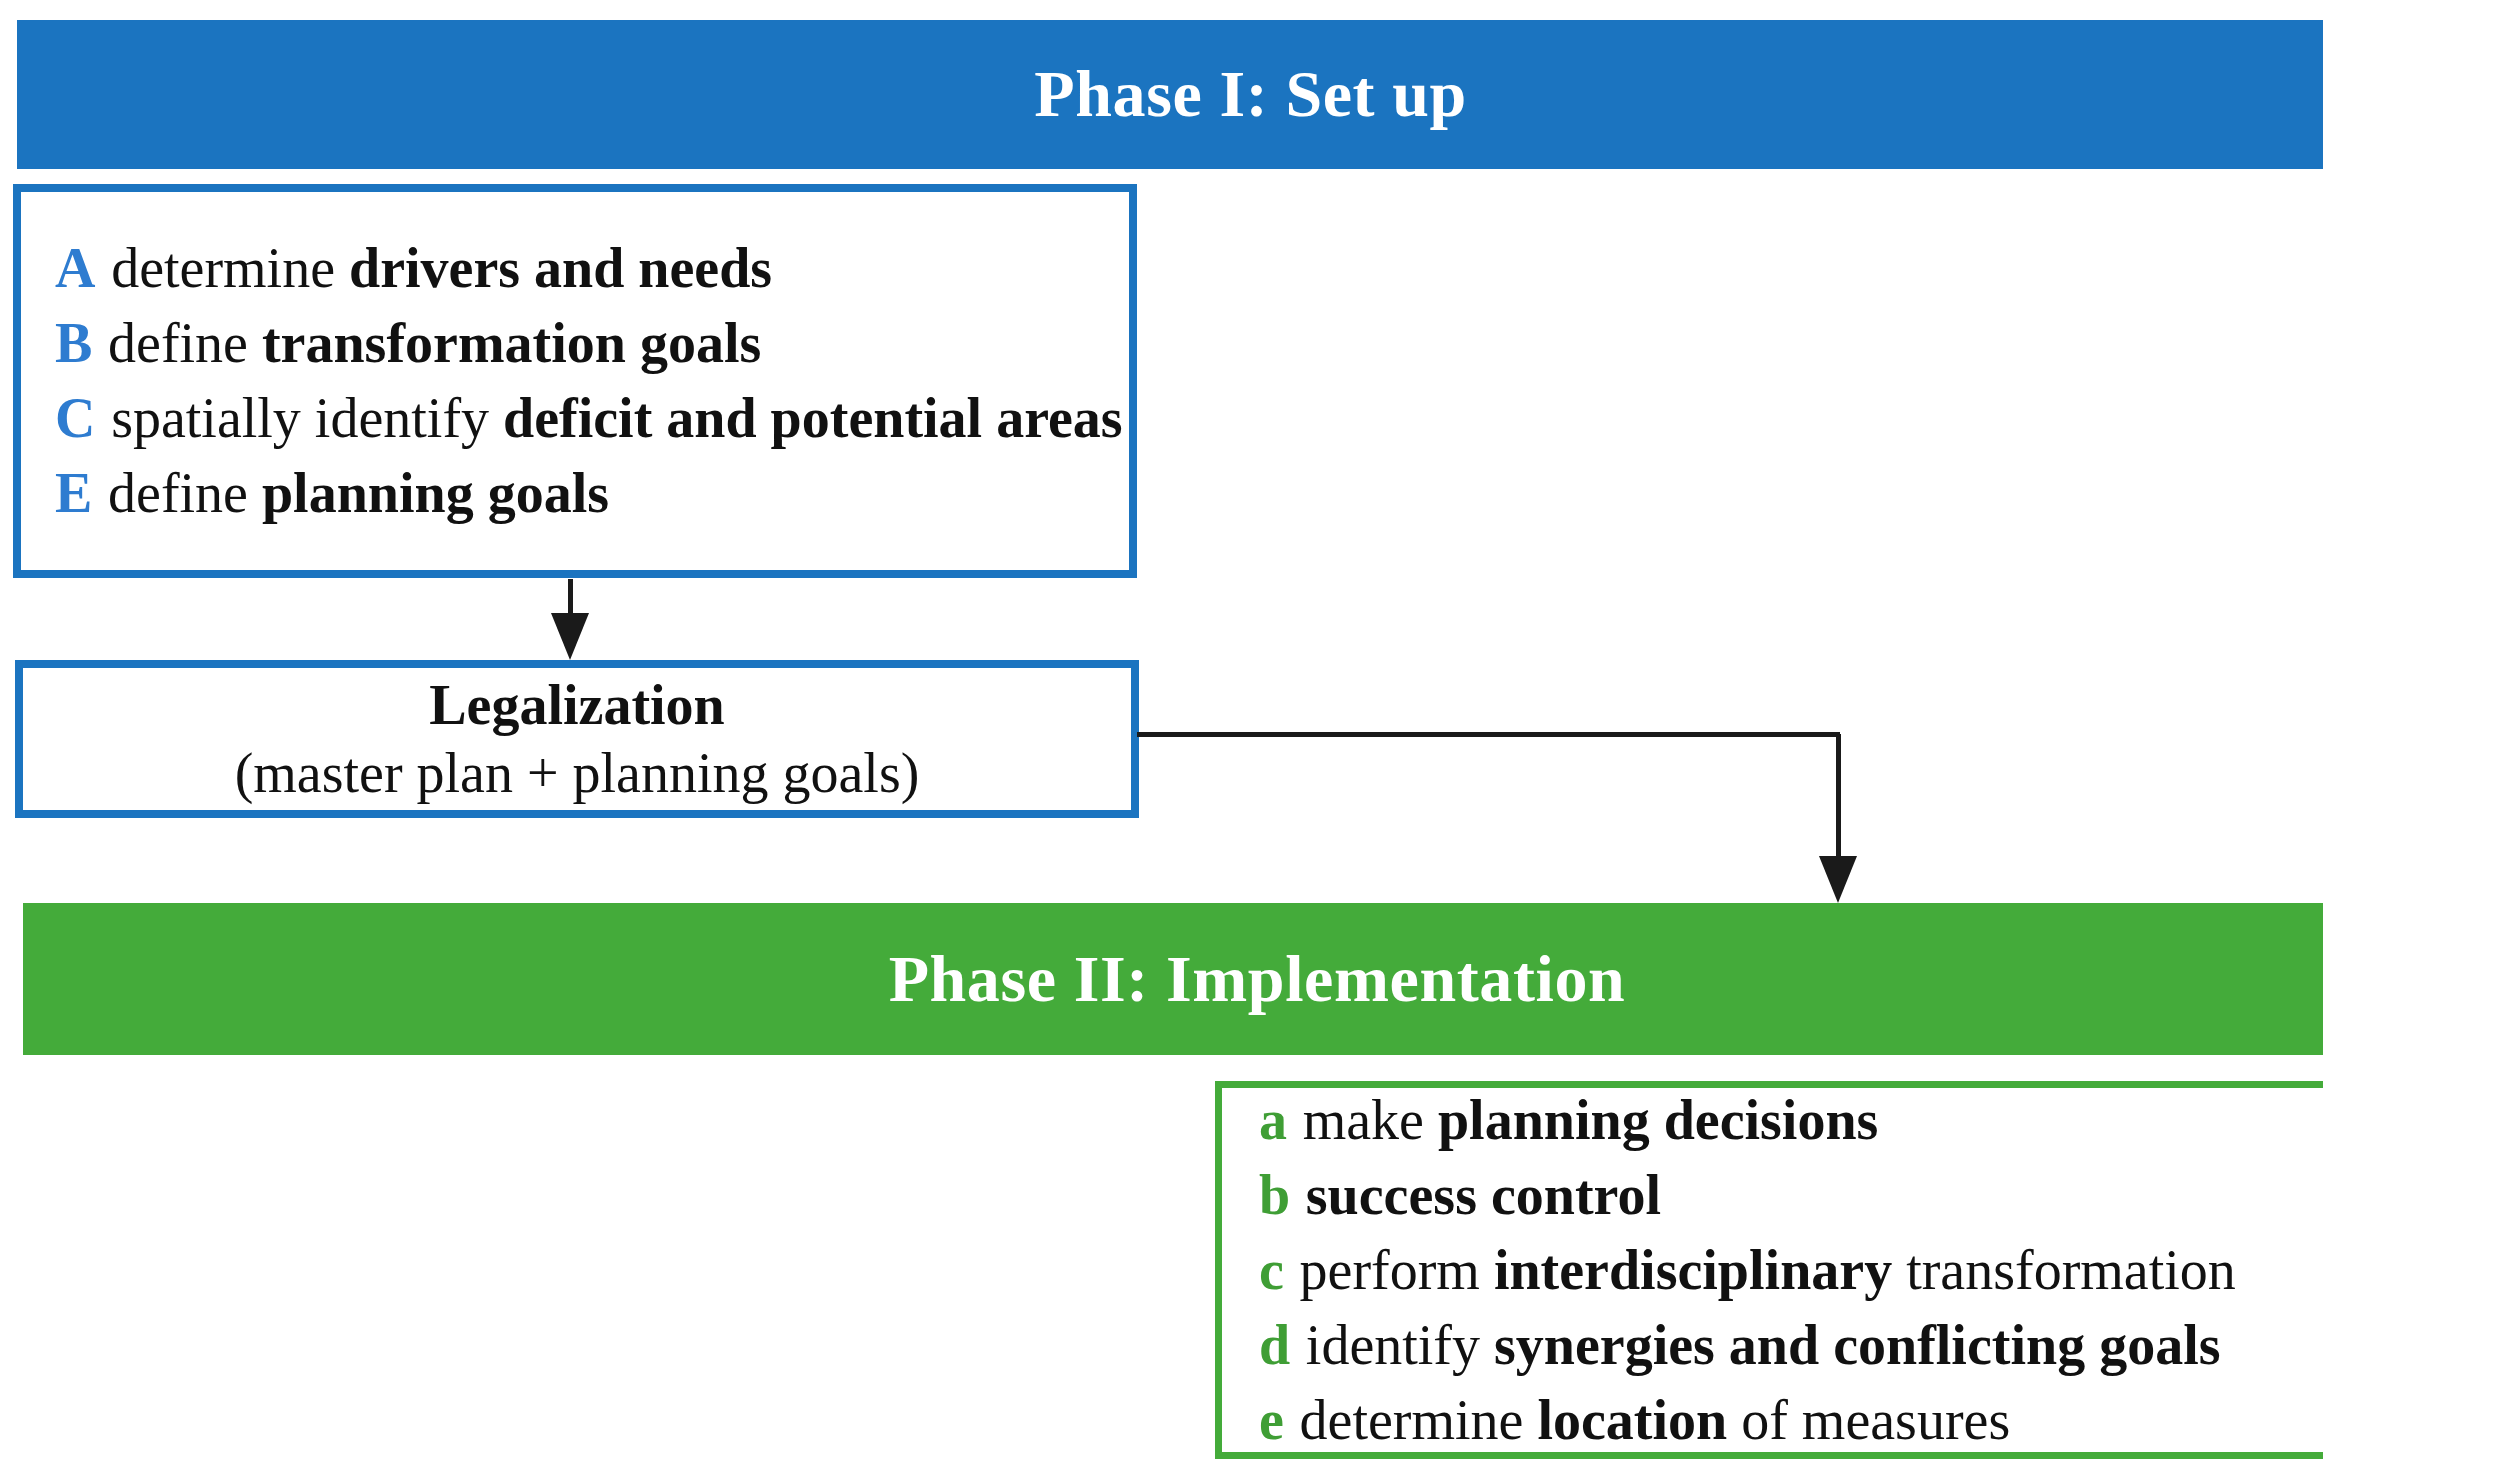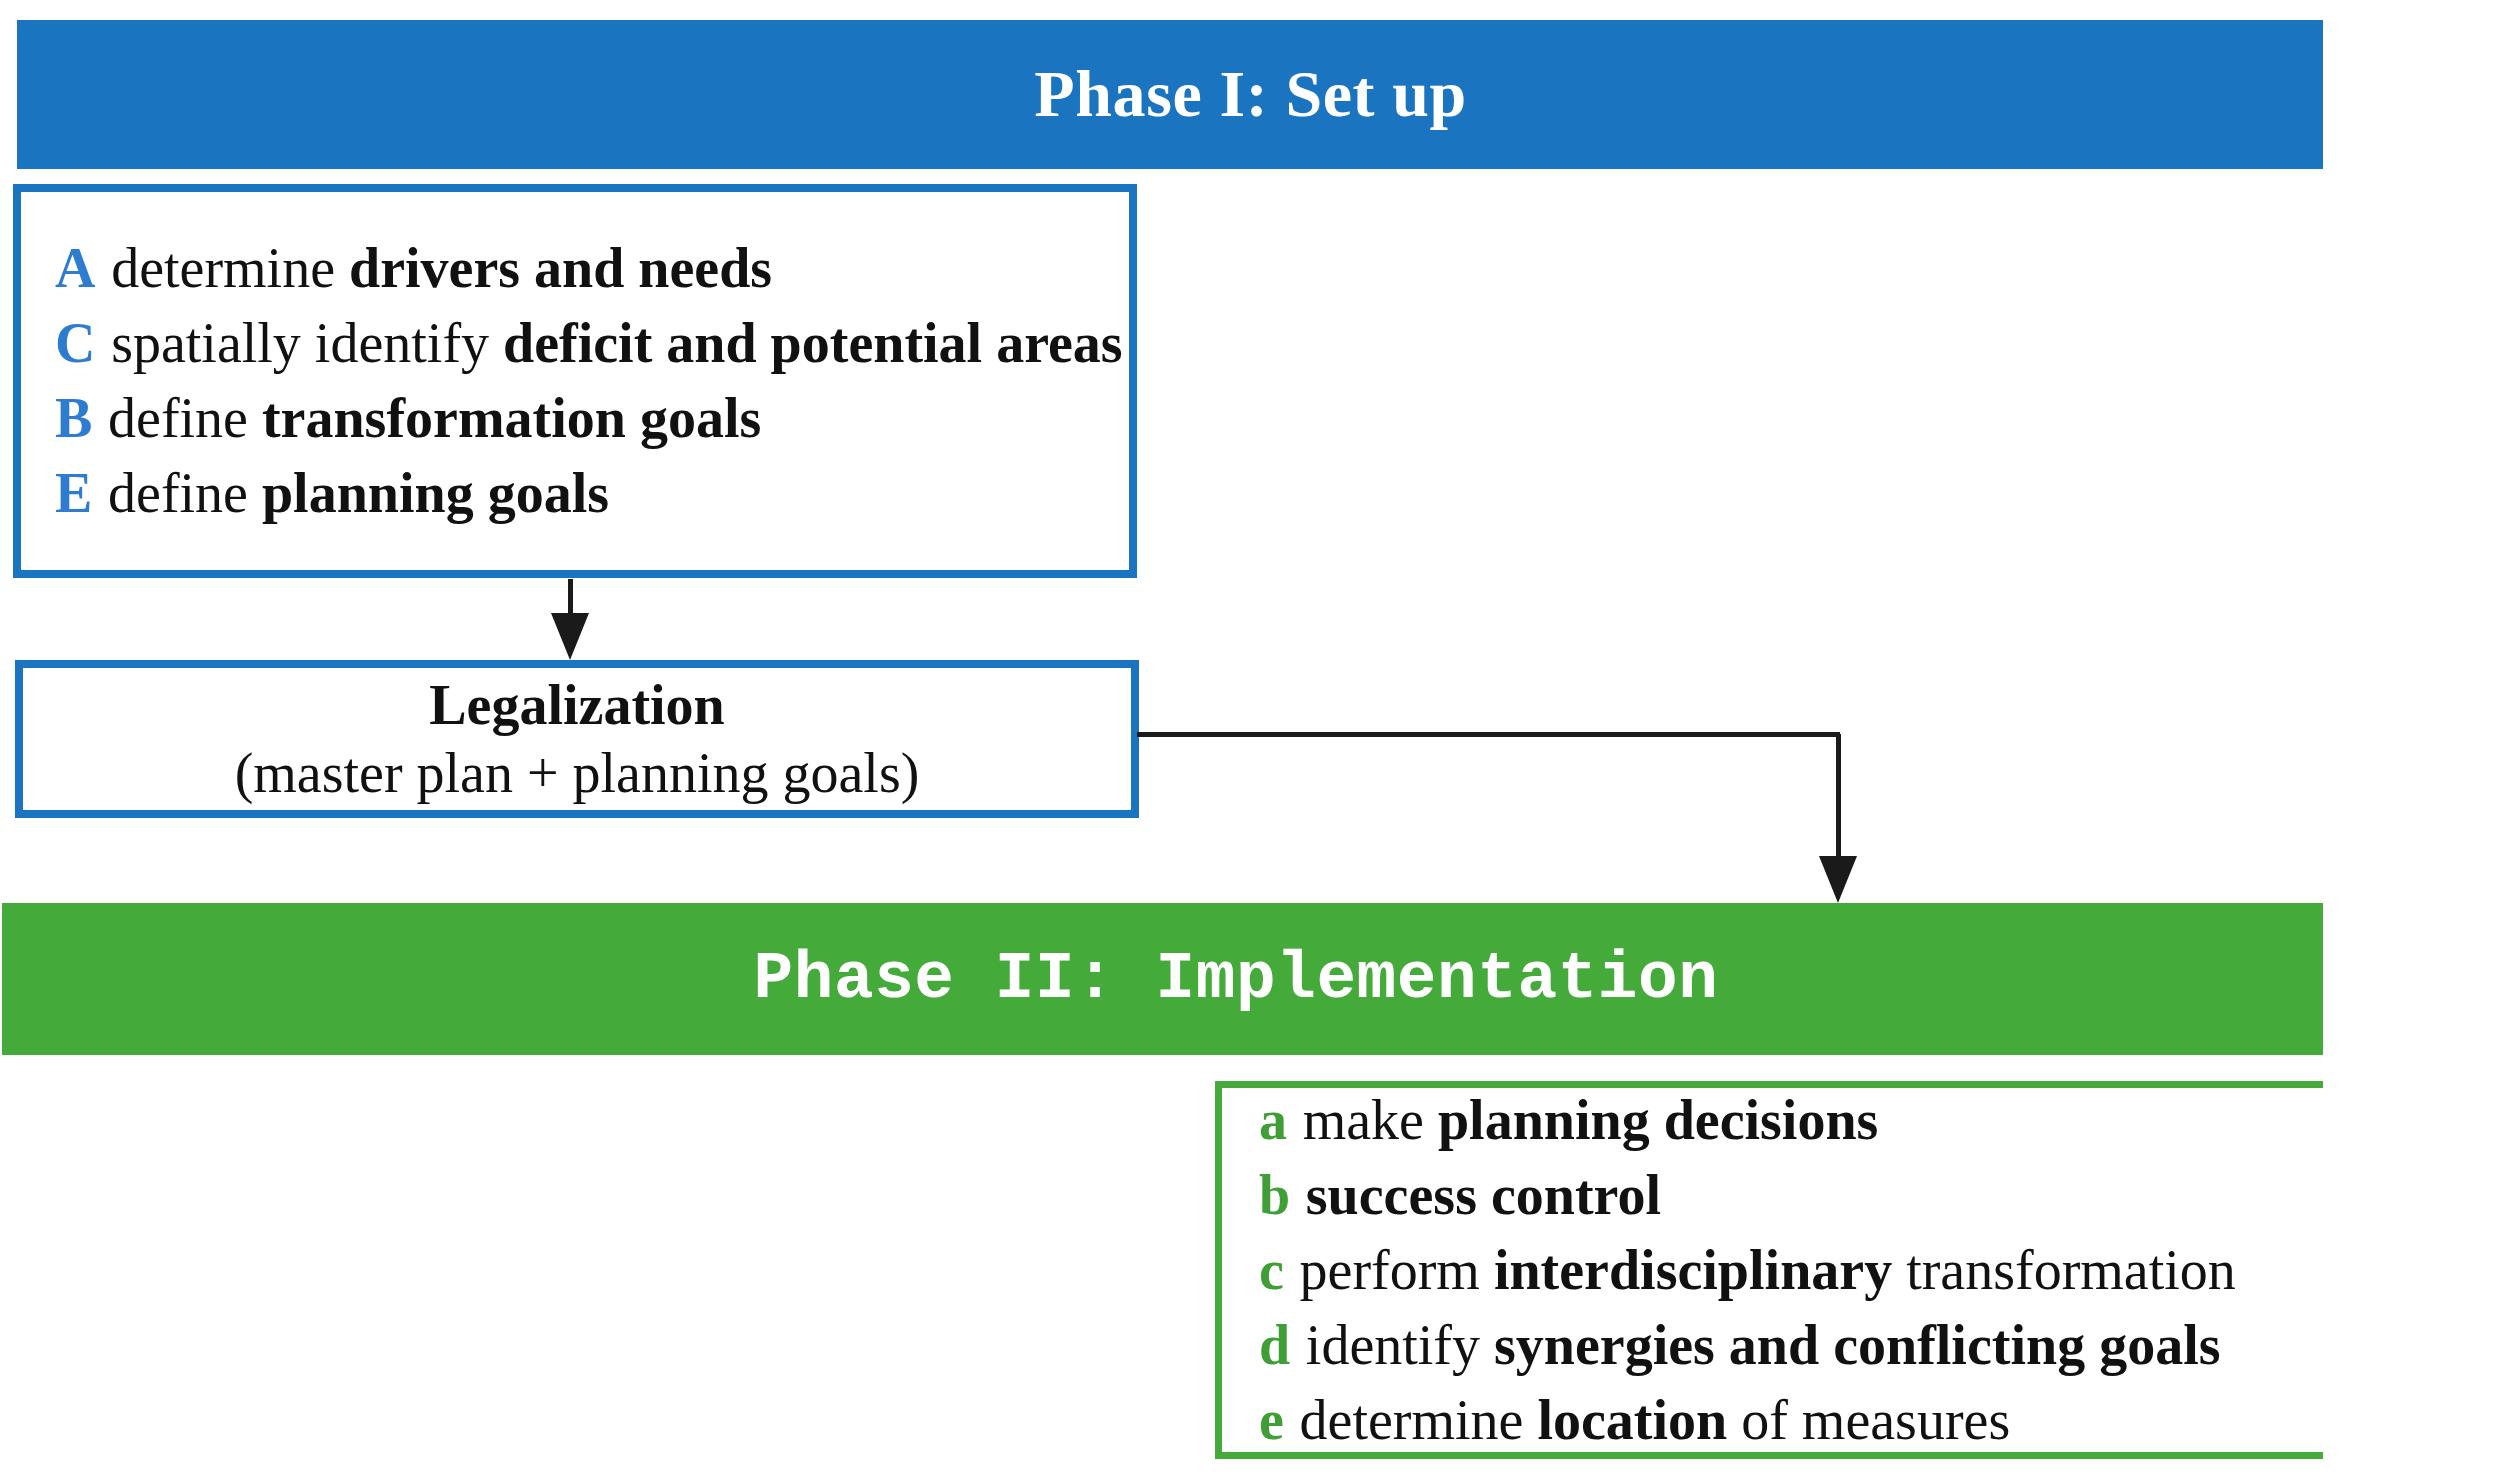--- a/index.html
+++ b/index.html
@@ -11,21 +11,21 @@
     color:#111111;
     overflow:hidden;
   }
   .bar{
     position:absolute;
     display:flex;align-items:center;justify-content:center;
     color:#ffffff;font-weight:bold;font-size:66px;
     letter-spacing:0.6px;
   }
   .bar.blue{left:16.6px;top:19.5px;width:2468px;height:149px;background:var(--blue);}
-  .bar.green{left:2px;top:903px;width:2468px;height:152px;background:var(--green);font-family:Liberation Mono, monospace;}
+  .bar.green{left:23px;top:903px;width:2468px;height:152px;background:var(--green);}
   .listbox{
     position:absolute;
     box-sizing:border-box;
     background:#ffffff;
     display:flex;flex-direction:column;justify-content:center;
   }
   .listbox.p1{
     left:13px;top:184px;width:1124px;height:394px;
     border:8.3px solid var(--blue);
     padding-left:34px;
@@ -67,22 +67,22 @@
 <body>
 
 <div class="stage">
 
   <div class="bar blue">
     <span>Phase I: Set up</span>
   </div>
 
   <div class="listbox p1">
       <div class="step"><span class="letter blue">A</span><span class="seg">determine </span><span class="seg bold">drivers and needs</span></div>
+      <div class="step"><span class="letter blue">B</span><span class="seg">define </span><span class="seg bold">transformation goals</span></div>
       <div class="step"><span class="letter blue">C</span><span class="seg">spatially identify </span><span class="seg bold">deficit and potential areas</span></div>
-      <div class="step"><span class="letter blue">B</span><span class="seg">define </span><span class="seg bold">transformation goals</span></div>
       <div class="step"><span class="letter blue">E</span><span class="seg">define </span><span class="seg bold">planning goals</span></div>
     </div>
 
   <div class="line v1"></div>
   <div class="arrowhead a1"></div>
 
   <div class="legal">
     <div class="title">Legalization</div>
     <div class="subtitle">(master plan + planning goals)</div>
   </div>

